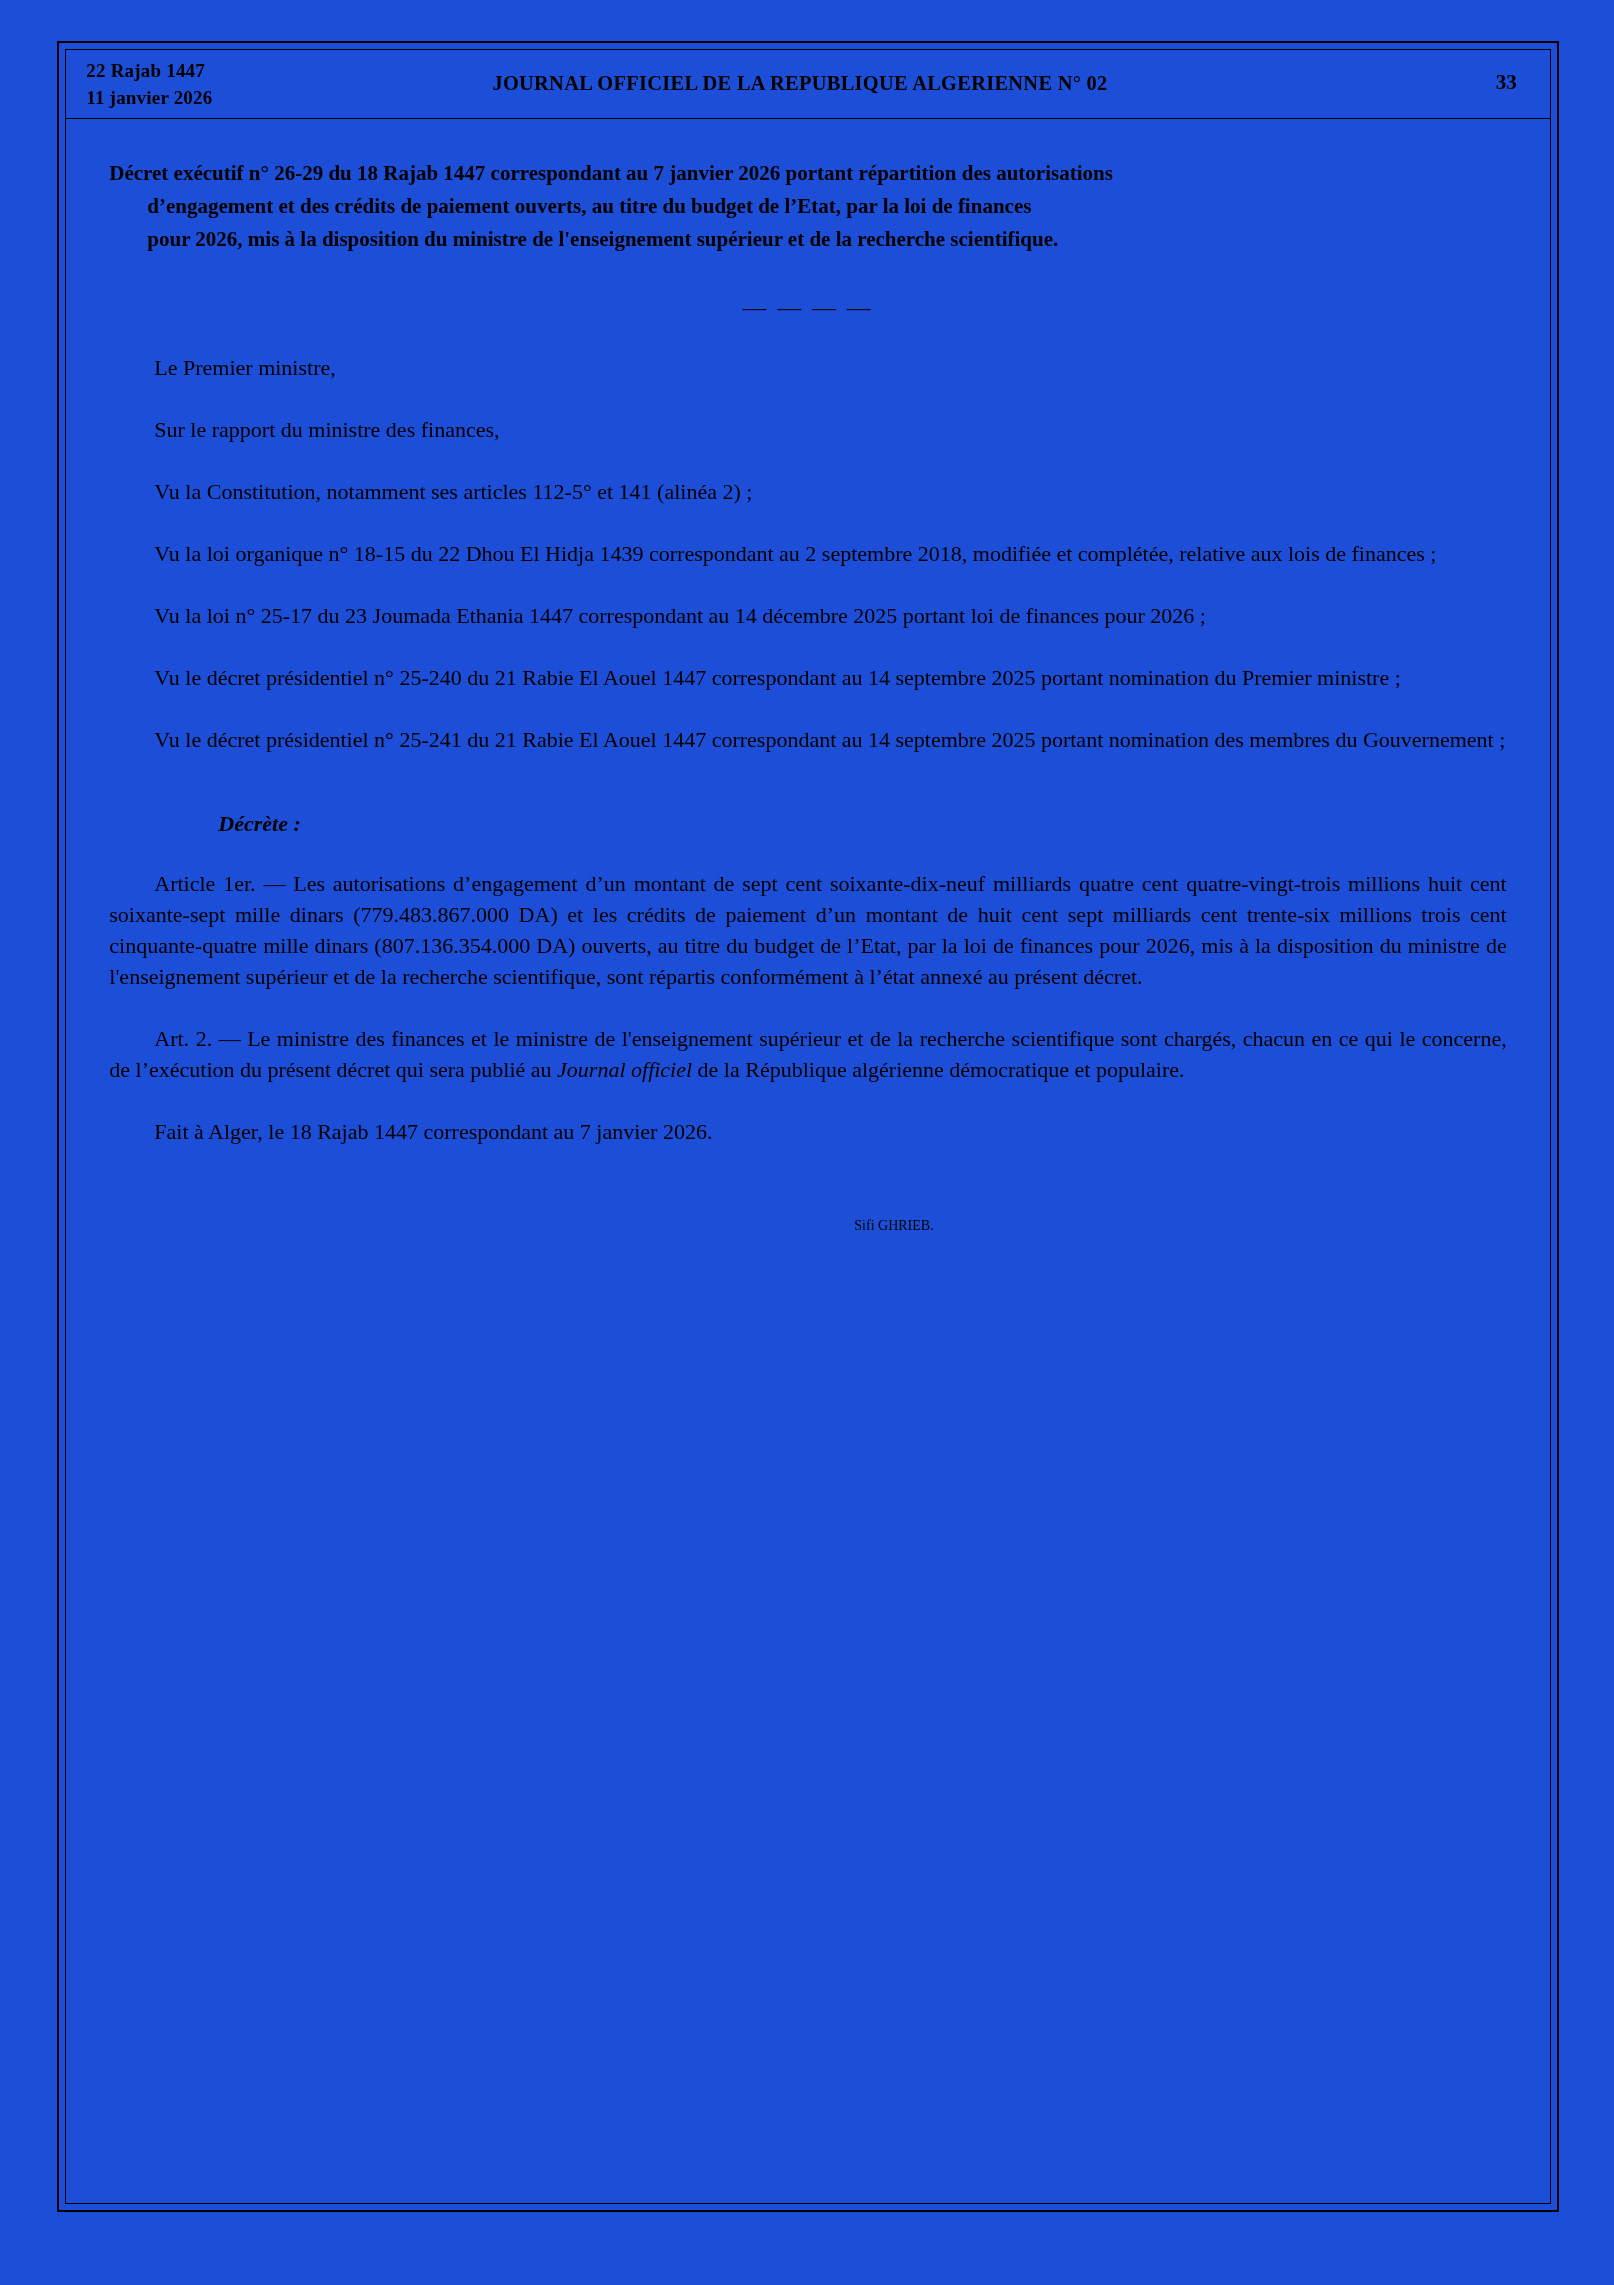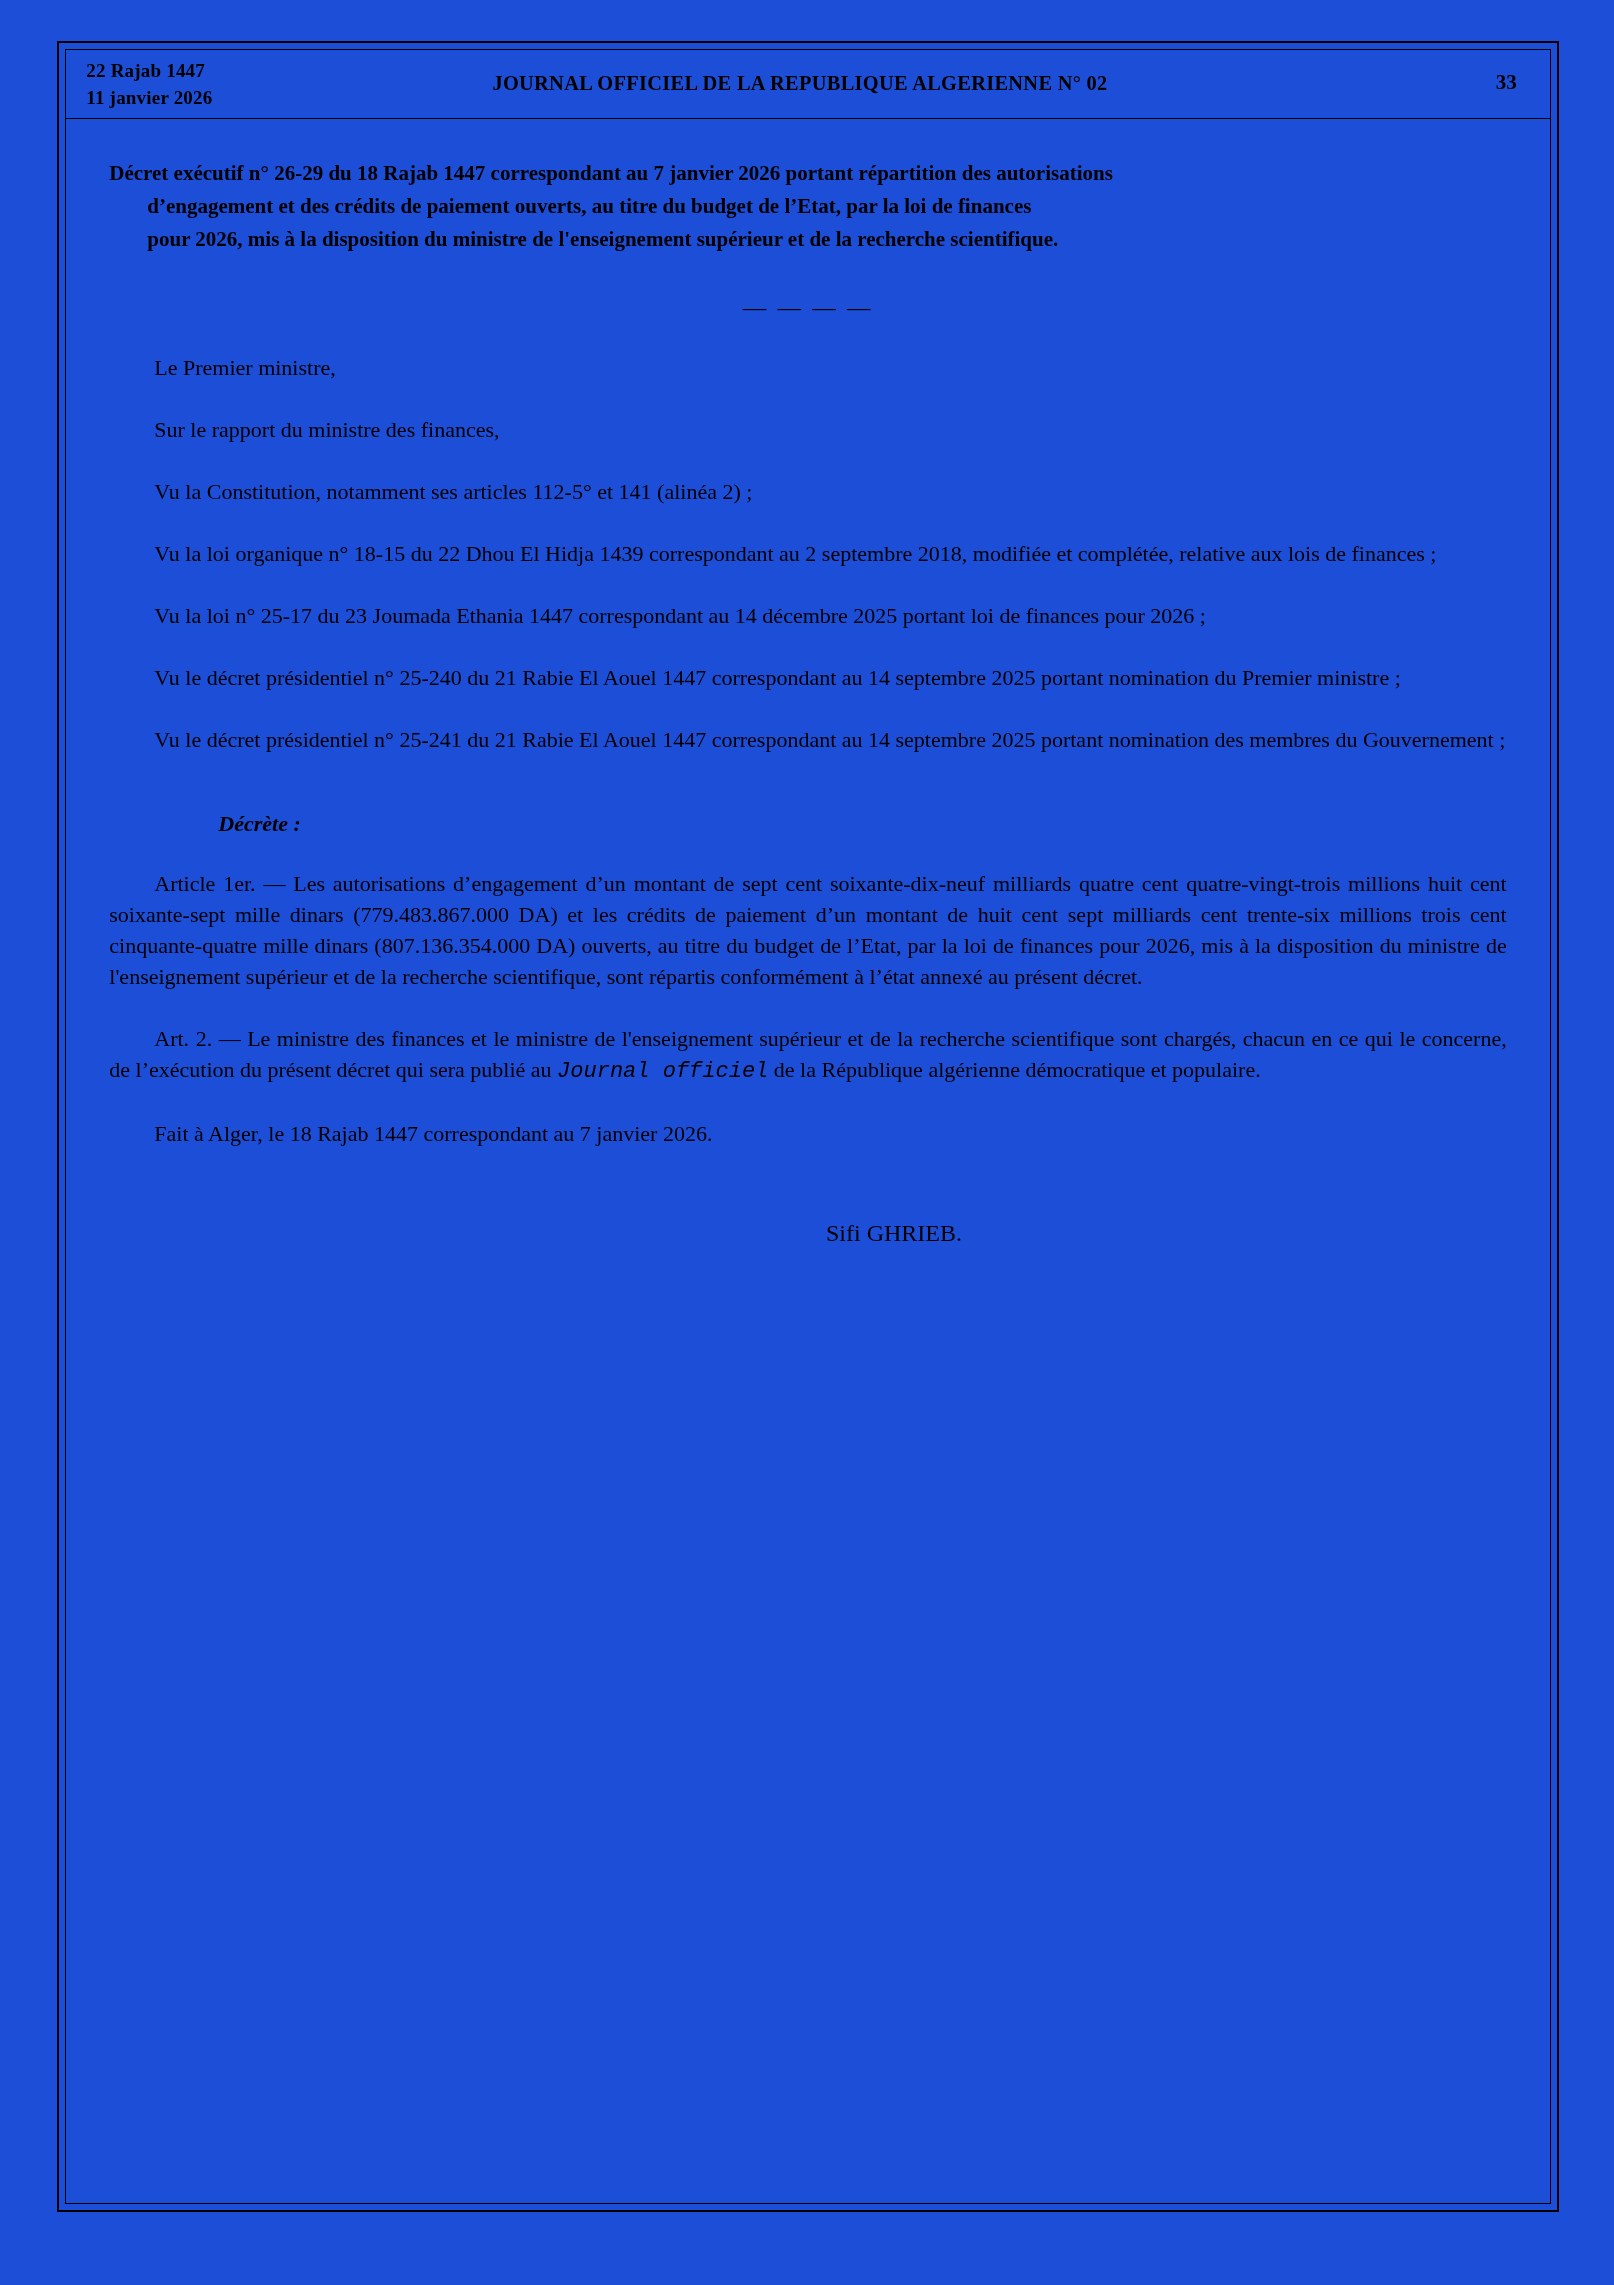--- a/index.html
+++ b/index.html
@@ -120,24 +120,24 @@
     margin-top: 56px;
     margin-left: 109px;
     font-style: italic;
   }
   .article-block {
     margin-top: 47px;
   }
   .signature {
     margin-top: 71px;
     text-align: center;
-    font-size: 24px;
+    font-size: 14px;
     padding-left: 172px;
   }
-  .italic { font-style: italic; font-family: Liberation Mono, monospace; }
+  .italic { font-style: italic; }
 </style>
 </head>
 <body>
 
 <div class="page">
   <div class="outer-frame">
     <div class="inner-frame">
 
       <div class="header">
         <div class="header-date">

